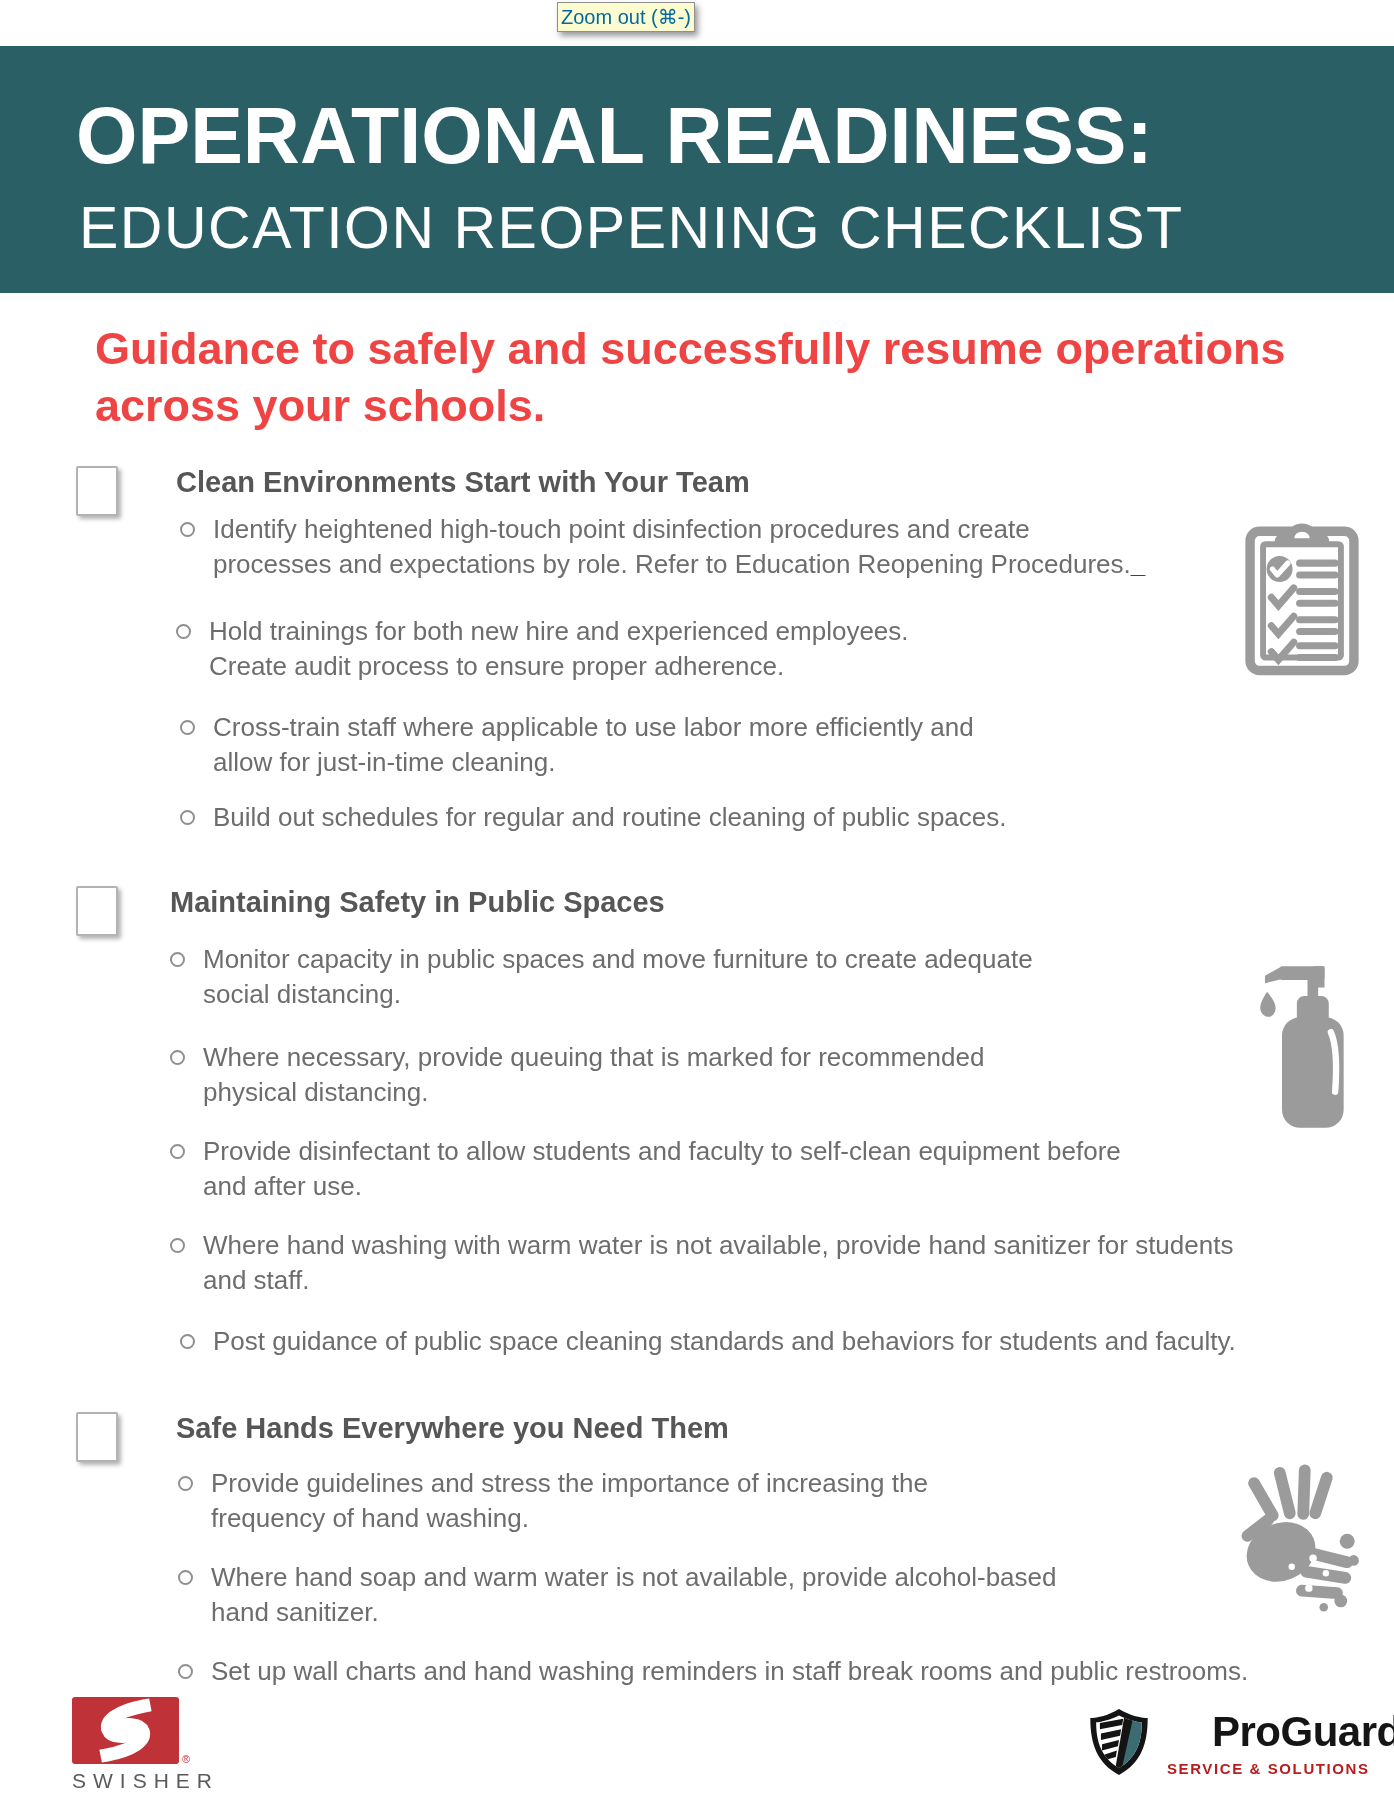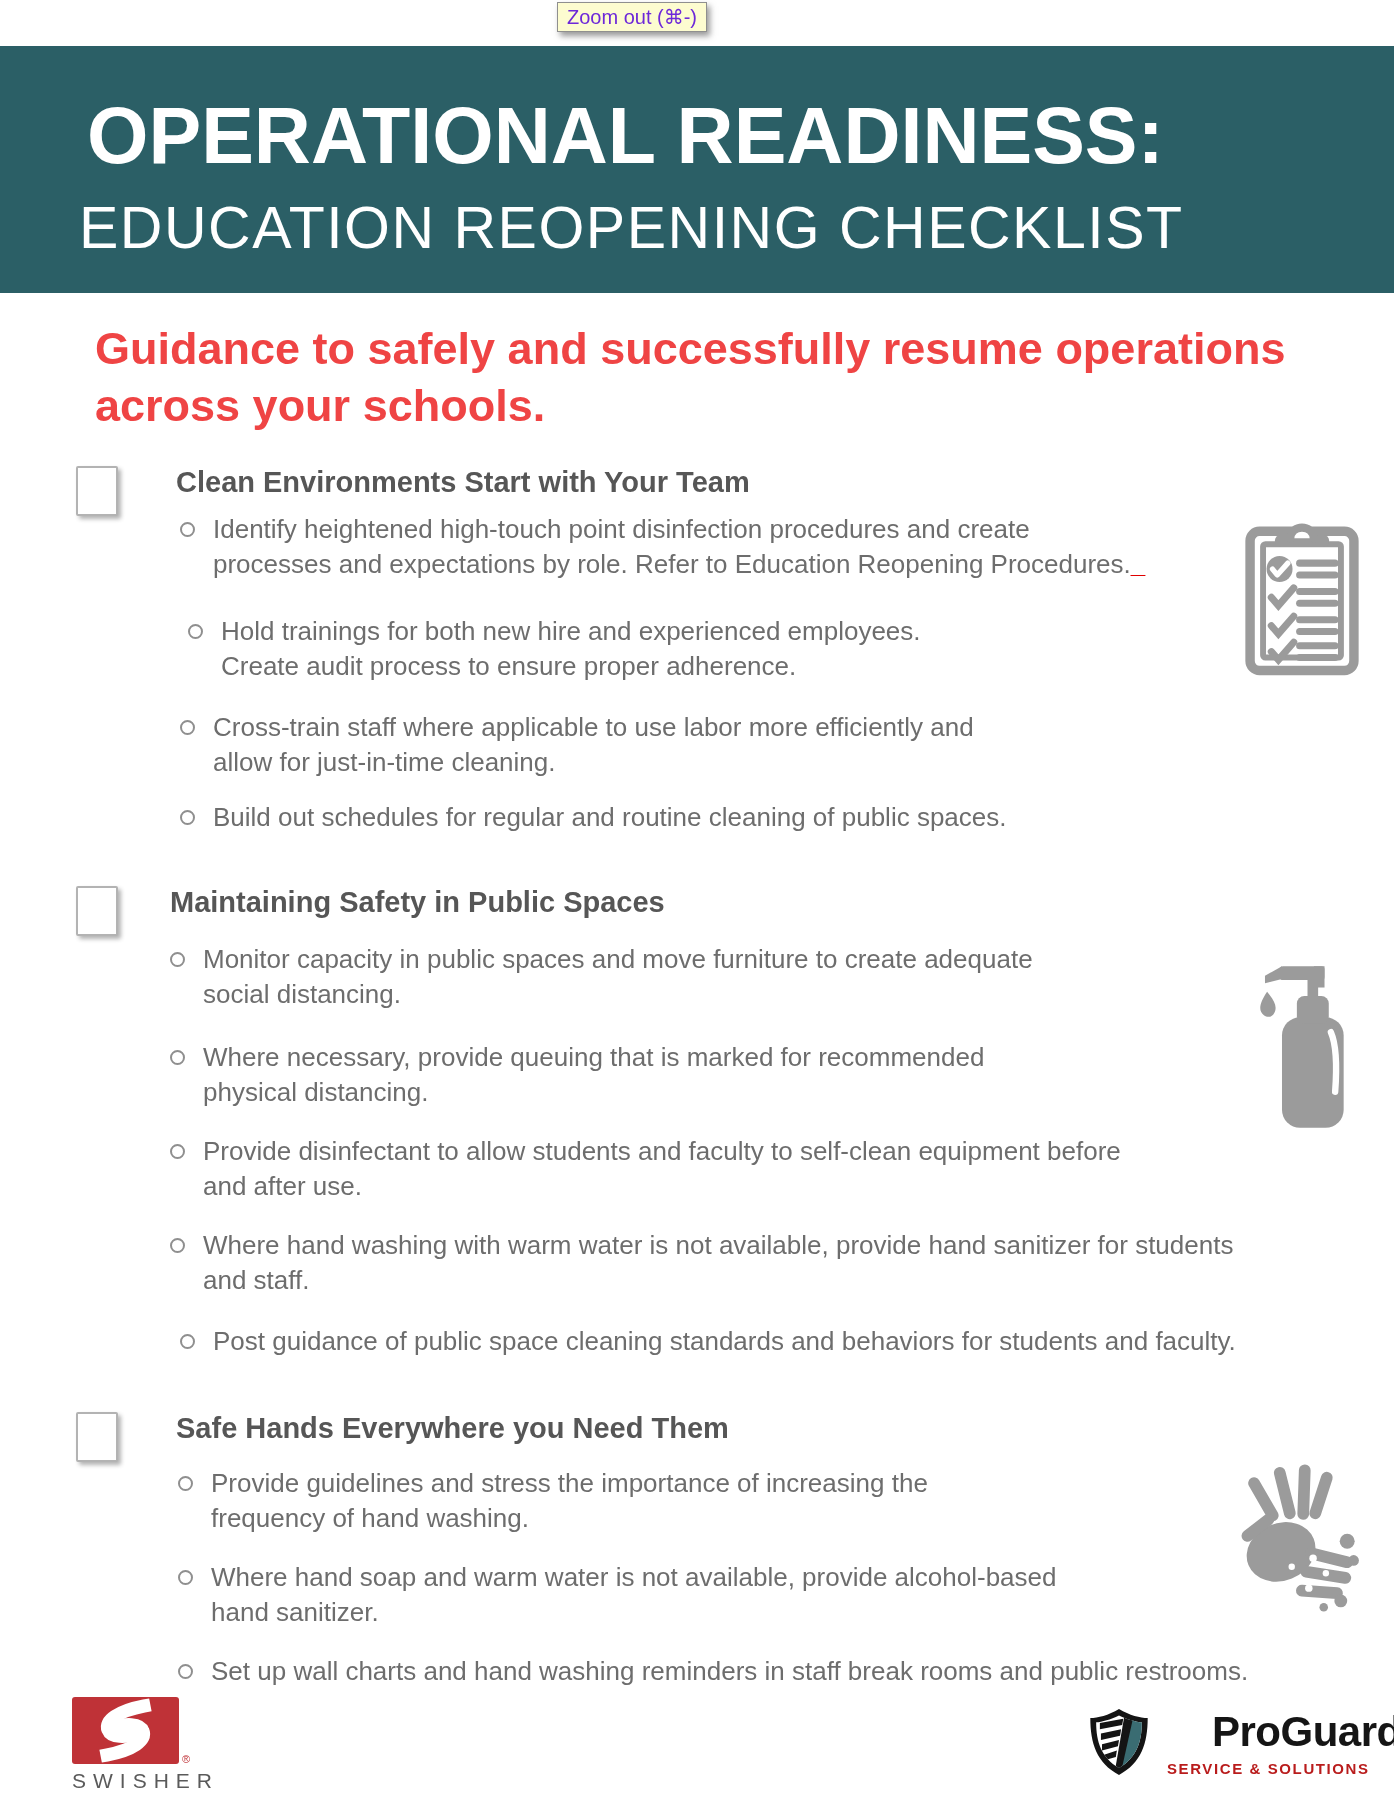--- a/index.html
+++ b/index.html
@@ -1,28 +1,28 @@
 <!DOCTYPE html>
 <html><head>
 <meta charset="utf-8">
 <style>
   html,body{margin:0;padding:0;background:#ffffff;}
   .page{position:relative;width:1394px;height:1810px;background:#ffffff;
         font-family:"Liberation Sans",sans-serif;overflow:hidden;}
 
   
-  .tooltip{position:absolute;left:557px;top:2px;height:28px;padding:0 9px;
-           background:#fdfcd0;border:1px solid #8f8f8f;color:#6d28d9;
+  .tooltip{position:absolute;left:557px;top:2px;height:28px;padding:0 3px;
+           background:#fdfcd0;border:1px solid #8f8f8f;color:#0369a1;
            font-size:20px;line-height:28px;white-space:nowrap;
            box-shadow:3px 4px 6px rgba(70,70,70,.55);}
 
   
   .band{position:absolute;left:0;top:46px;width:1394px;height:247px;background:#2b5f66;}
   .title{position:absolute;left:76px;top:90px;font-size:79px;font-weight:700;
-         color:#ffffff;letter-spacing:0;white-space:nowrap;margin-left:11px;}
+         color:#ffffff;letter-spacing:0;white-space:nowrap;}
   .subtitle{position:absolute;left:79px;top:194px;font-size:59px;font-weight:400;
             color:#ffffff;letter-spacing:1.5px;white-space:nowrap;}
 
   .intro{position:absolute;left:50px;top:320px;font-size:45px;font-weight:700;
          color:#ef4444;line-height:57px;white-space:pre-line;margin-left:45px;}
 
   .checkbox{position:absolute;left:76px;width:38px;height:46px;background:#ffffff;
             border:2px solid #b3b3b3;border-radius:2px;
             box-shadow:3px 3px 4px rgba(0,0,0,.3);}
 
@@ -64,21 +64,21 @@
 across your schools.</div>
 
   <div class="checkbox" style="top:466px;"></div>
   <div class="sec-heading" style="left:176px;top:466px;">Clean Environments Start with Your Team</div>
 
   <div class="bullet" style="left:180px;top:512px;">
     <span class="marker"></span>
     <span class="btext"><span>Identify heightened high-touch point disinfection procedures and create
 processes and expectations by role. Refer to Education Reopening Procedures.</span><span class="red-mark">_</span></span>
   </div>
-  <div class="bullet" style="left:188px;top:614px;">
+  <div class="bullet" style="left:176px;top:614px;">
     <span class="marker"></span>
     <span class="btext">Hold trainings for both new hire and experienced employees.
 Create audit process to ensure proper adherence.</span>
   </div>
   <div class="bullet" style="left:180px;top:710px;">
     <span class="marker"></span>
     <span class="btext">Cross-train staff where applicable to use labor more efficiently and
 allow for just-in-time cleaning.</span>
   </div>
   <div class="bullet" style="left:180px;top:800px;">

